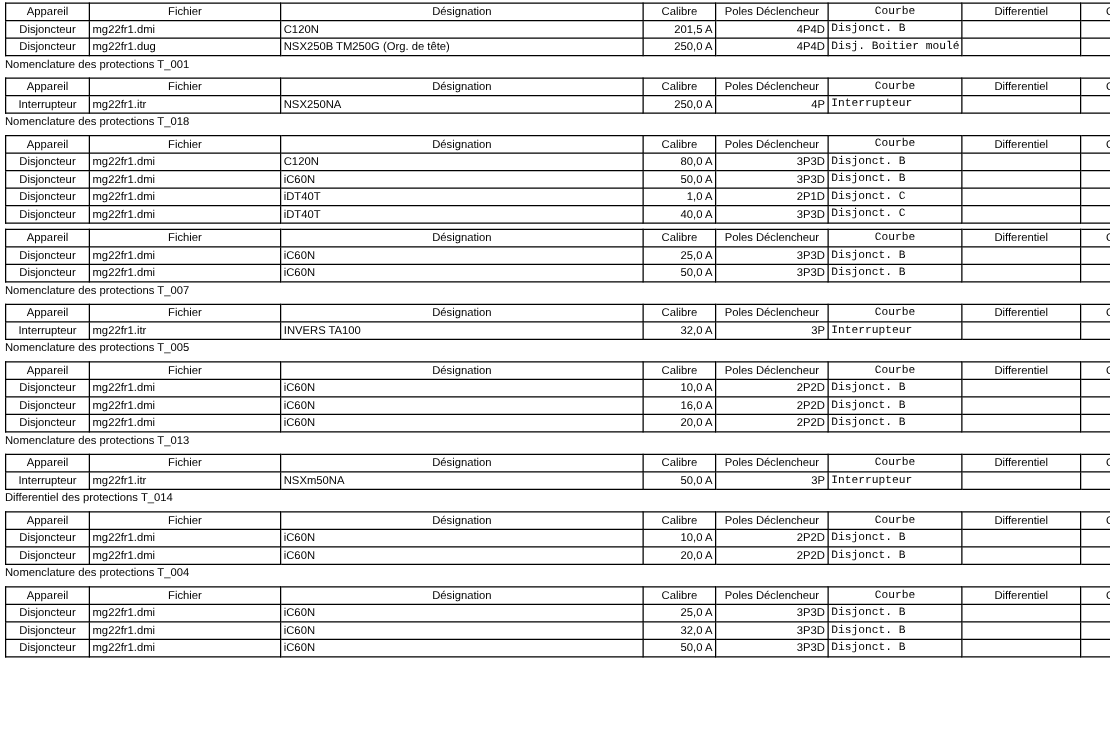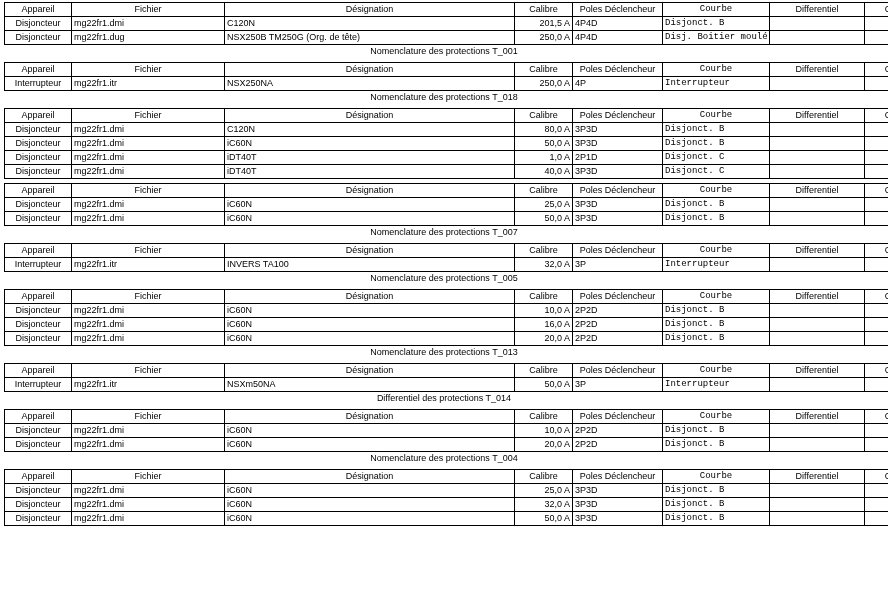--- a/index.html
+++ b/index.html
@@ -36,36 +36,35 @@
     overflow: hidden;
     white-space: nowrap;
   }
   tr.head td {
     text-align: center;
   }
   td.c-appareil { width: 62px; text-align: center; }
   td.c-fichier  { width: 148px; text-align: left; margin-left: 36px; }
   td.c-design   { width: 285px; text-align: left; }
   td.c-calibre  { width: 53px; text-align: right; }
-  td.c-poles    { width: 85px; text-align: left; }
+  td.c-poles    { width: 85px; text-align: right; }
   td.c-courbe   { width: 102px; text-align: left; font-family: Liberation Mono, monospace; }
   td.c-diff     { width: 90px; text-align: left; }
   td.c-qte      { width: 50px; text-align: right; }
 
   tr.head td.c-appareil,
   tr.head td.c-fichier,
   tr.head td.c-design,
   tr.head td.c-calibre,
   tr.head td.c-poles,
   tr.head td.c-courbe,
   tr.head td.c-diff,
   tr.head td.c-qte { text-align: center; }
 
   .caption {
-    text-align: center;
     font-size: 9px;
     line-height: 13px;
     height: 13px;
     width: 880px;
   }
   .block { margin: 0; }
   .spacer { height: 4px; }
 </style>
 </head>
 <body>

